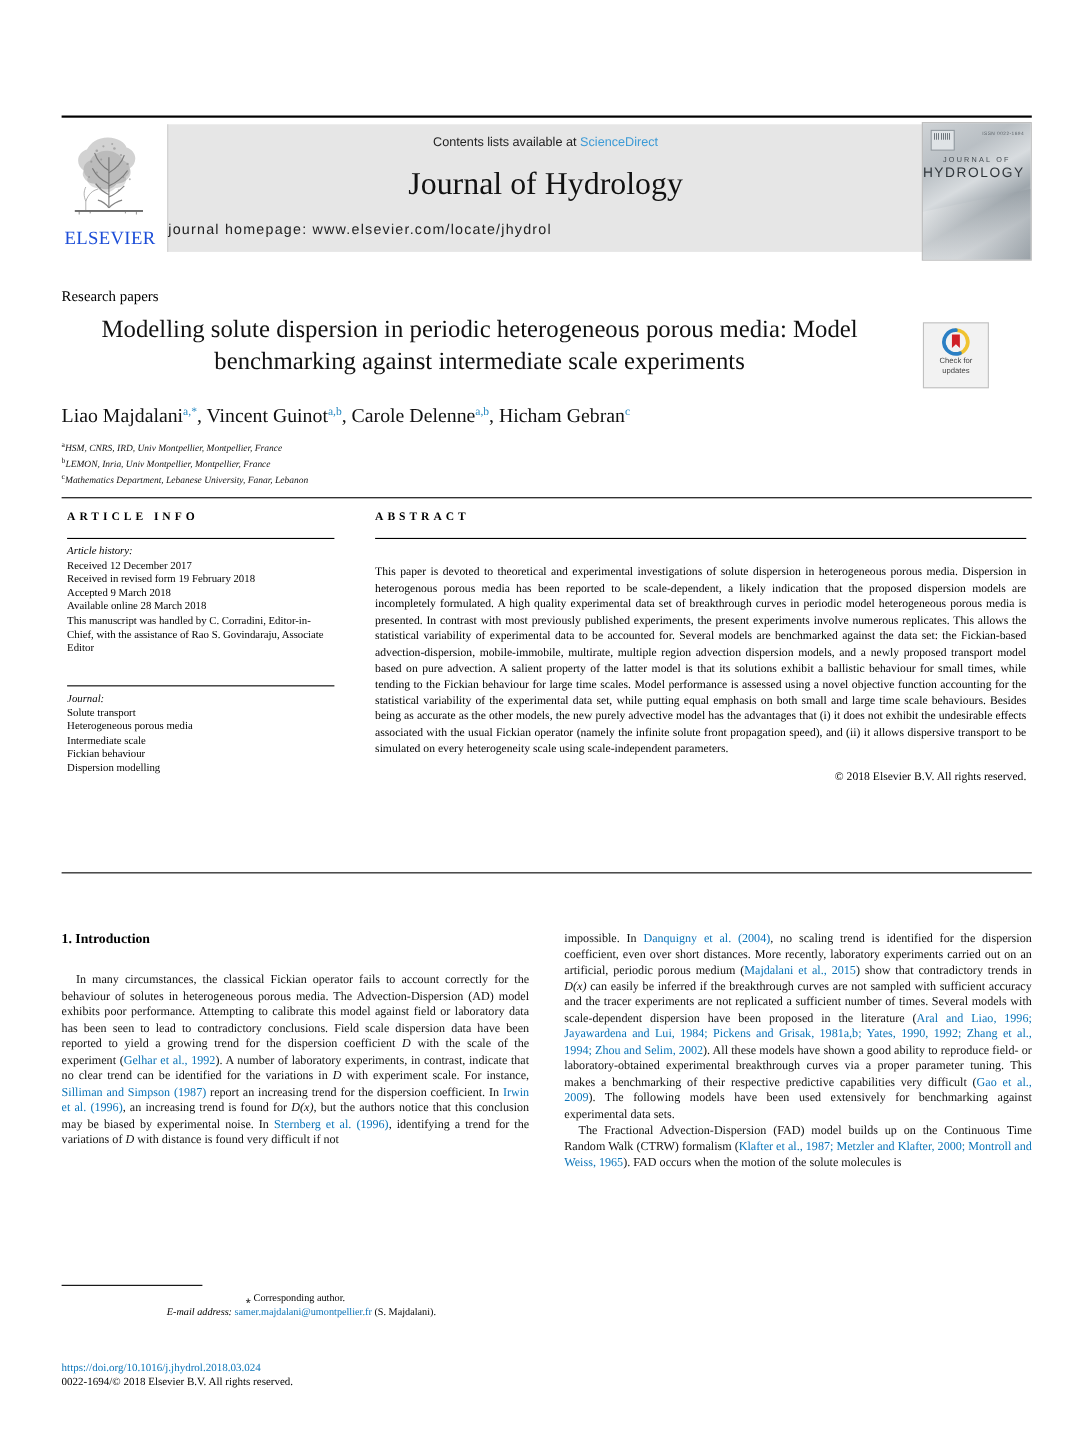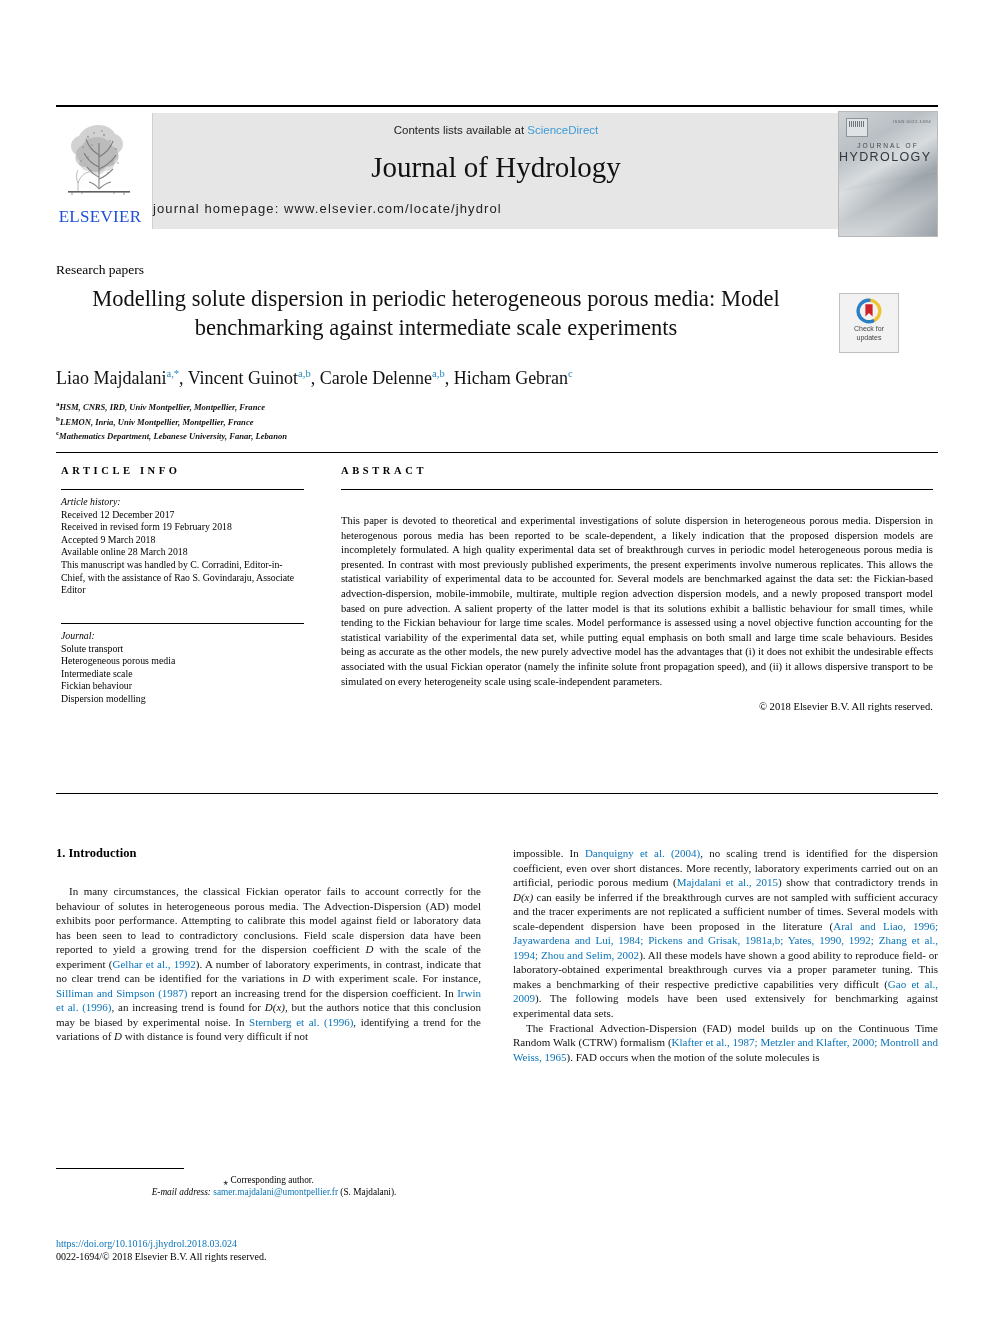--- a/index.html
+++ b/index.html
@@ -179,21 +179,20 @@
   }
   .authors sup { color: #2789c2; font-size: 10.5px; }
   .affils {
     position: absolute;
     left: 56px; top: 399px;
     width: 600px;
     font-size: 8.6px;
     font-style: italic;
     line-height: 11.7px;
     color: #111;
-    font-weight: bold;
   }
   .affils sup { font-style: normal; font-size: 7px; }
 
   
   .infobox {
     position: absolute;
     left: 56px; top: 452px;
     width: 882px;
     height: 340px;
     border-top: 1.6px solid #000;

